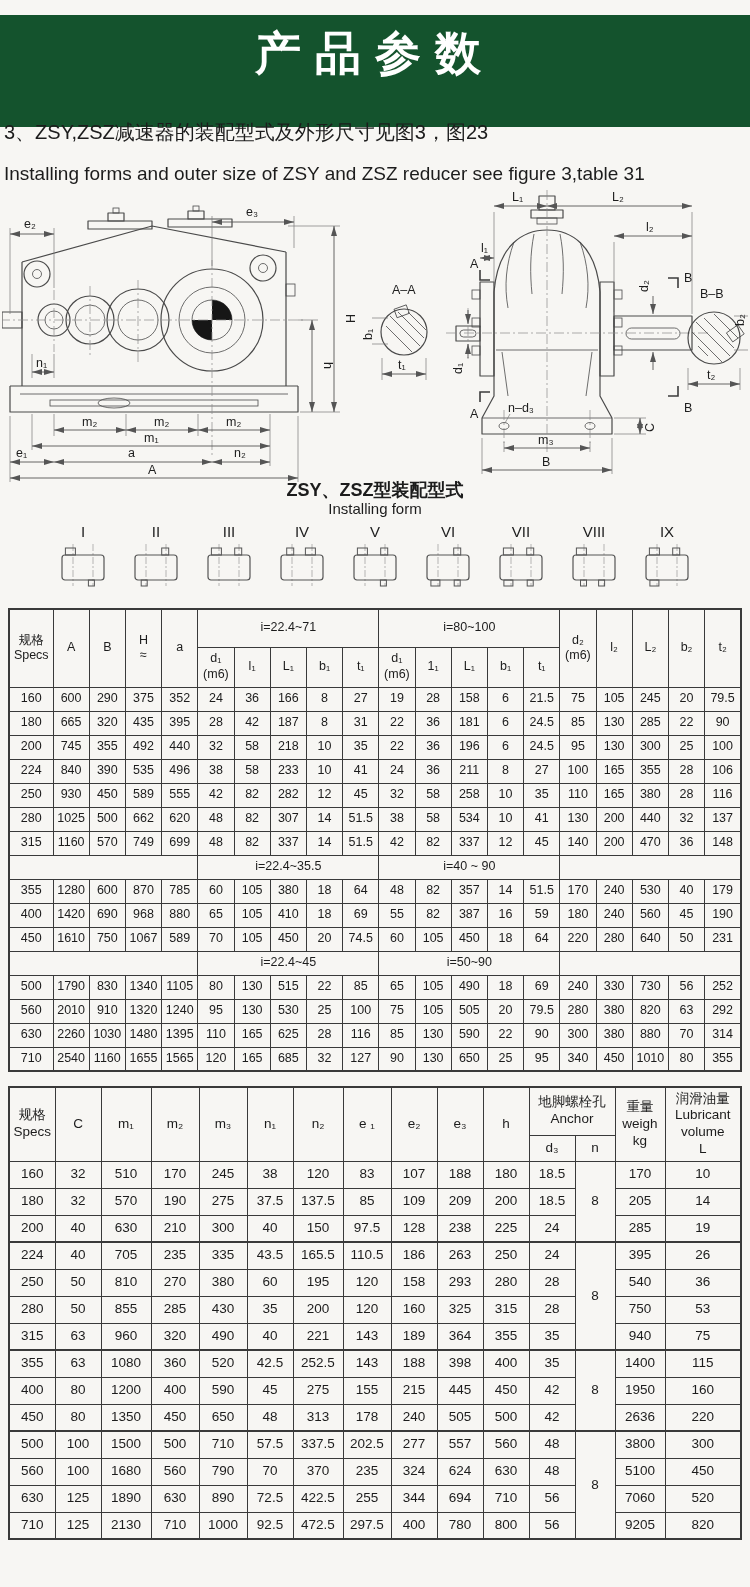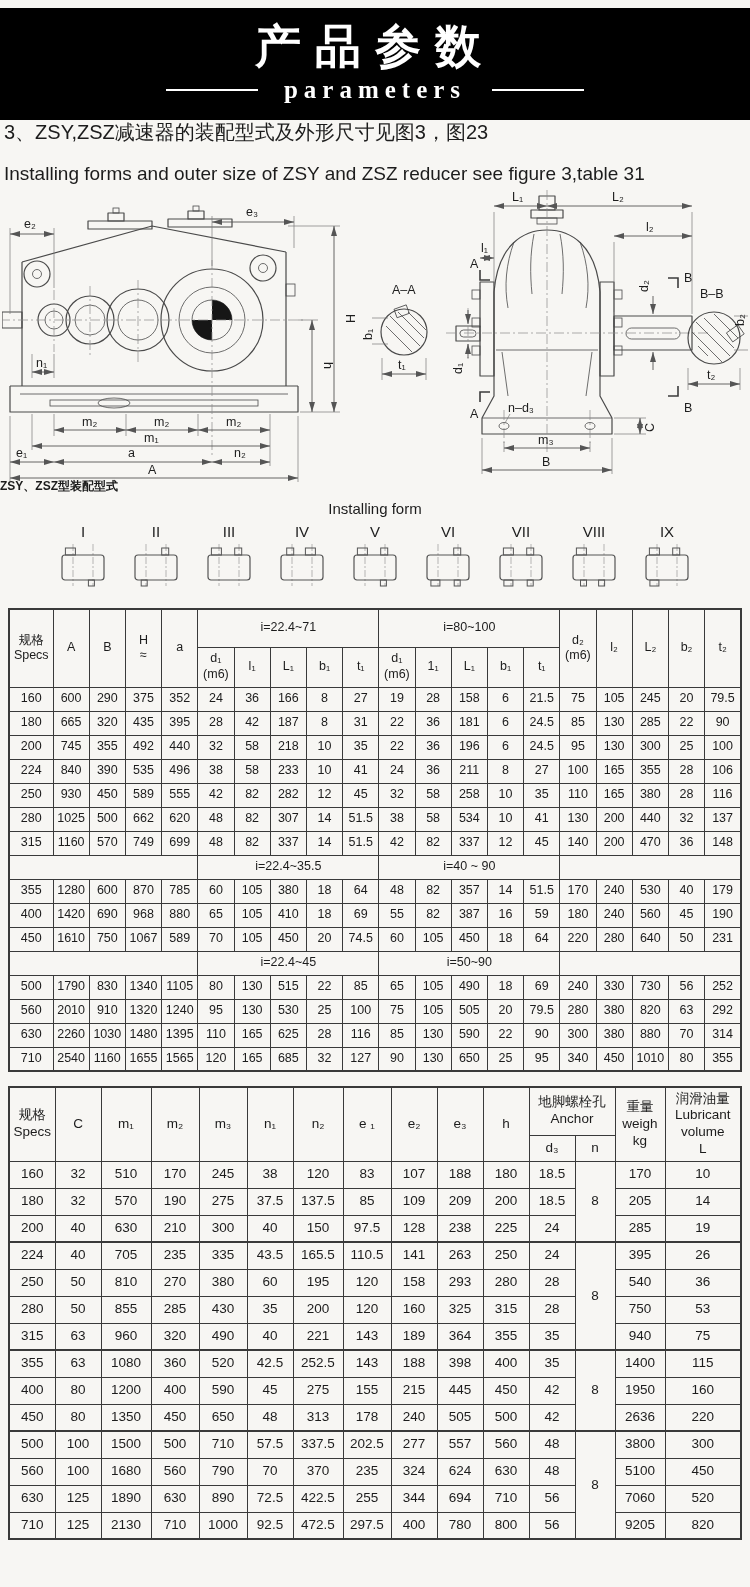--- a/index.html
+++ b/index.html
@@ -2,21 +2,21 @@
 <html><head>
 <meta charset="utf-8">
 <style>
   html,body{margin:0;padding:0;}
   body{
     width:750px;height:1587px;position:relative;overflow:hidden;
     background:#f7f6f3;color:#1c1c1c;
     font-family:"Liberation Sans","DejaVu Sans",sans-serif;
   }
   
-  .banner{position:absolute;top:8px;left:0;width:750px;height:112px;background:#000000;text-align:center;}
+  .banner{position:absolute;top:15px;left:0;width:750px;height:112px;background:#14532d;text-align:center;}
   .banner-title{font-size:46px;line-height:52px;color:#ffffff;font-weight:bold;letter-spacing:14px;padding-top:12px;}
   .banner-sub-row{display:flex;align-items:center;justify-content:center;gap:26px;margin-top:4px;}
   .banner-rule{width:92px;height:2px;background:#ffffff;}
   .banner-sub{color:#ffffff;font-family:"Liberation Serif","DejaVu Serif",serif;font-weight:bold;font-size:25px;letter-spacing:6px;}
   
   .intro{position:absolute;top:119px;left:4px;width:744px;}
   .intro-zh{font-size:20px;font-weight:normal;line-height:26px;}
   .intro-en{font-size:19px;font-weight:normal;line-height:25px;margin-top:16px;}
   
   .figure{position:absolute;top:190px;left:0;width:750px;height:300px;}
@@ -26,21 +26,21 @@
   .blk{fill:#161616;stroke:none;}
   .ext{stroke:#7a7a7a;stroke-width:0.7;fill:none;}
   .cl{stroke:#8a8a8a;stroke-width:0.7;fill:none;stroke-dasharray:10 3 2 3;}
   .dl{stroke:#555;stroke-width:0.9;fill:none;}
   .draw-left .dl{marker-start:url(#arL);marker-end:url(#arL);}
   .draw-right .dl{marker-start:url(#arR);marker-end:url(#arR);}
   .ar{stroke:#555;stroke-width:0.9;fill:none;}
   .draw-right .ar{marker-end:url(#arR);}
   .hat{stroke:#4a4a4a;stroke-width:0.8;}
   .secmark{stroke:#3c3c3c;stroke-width:1.6;fill:none;}
-  .fig-cap-zh{position:absolute;top:478px;left:0;width:750px;text-align:left;font-size:12px;font-weight:bold;}
+  .fig-cap-zh{position:absolute;top:478px;left:0;width:750px;text-align:center;font-size:18px;font-weight:bold;}
   .fig-cap-en{position:absolute;top:500px;left:0;width:750px;text-align:center;font-size:15px;}
   
   .forms-row{position:absolute;top:522px;left:0;width:750px;display:flex;justify-content:center;gap:21px;}
   .form-cell{width:52px;text-align:center;}
   .form-label{font-size:15px;height:20px;line-height:20px;}
   
   table{border-collapse:collapse;table-layout:fixed;}
   #table1{position:absolute;top:608px;left:8px;width:734px;border:2px solid #3a3a3a;font-size:12.5px;}
   #table2{position:absolute;top:1086px;left:8px;width:734px;border:2px solid #3a3a3a;font-size:13.5px;}
   #table1 th,#table1 td,#table2 th,#table2 td{
@@ -53,25 +53,20 @@
   #table2 thead tr:nth-child(1){height:48px;}
   #table2 thead tr:nth-child(2){height:26px;}
   #table2 tbody tr{height:27px;}
   #table2 tbody tr.group-start td{border-top:2px solid #3a3a3a;}
 </style>
 </head>
 <body>
 
 <div class="banner">
   <div class="banner-title">产品参数</div>
-  <div class="banner-sub-row">
-    <div class="banner-rule"></div>
-    <div class="banner-sub">parameters</div>
-    <div class="banner-rule"></div>
-  </div>
 </div>
 
 <div class="intro">
   <div class="intro-zh">3、ZSY,ZSZ减速器的装配型式及外形尺寸见图3，图23</div>
   <div class="intro-en">Installing forms and outer size of ZSY and ZSZ reducer see figure 3,table 31</div>
 </div>
 
 <div class="figure">
 
   <svg class="draw-left" width="358" height="292" viewBox="0 0 358 292" style="position:absolute;left:2px;top:0;">
@@ -784,21 +779,21 @@
       </tr>
       <tr class="group-start">
         <td>224</td>
         <td>40</td>
         <td>705</td>
         <td>235</td>
         <td>335</td>
         <td>43.5</td>
         <td>165.5</td>
         <td>110.5</td>
-        <td>141</td>
+        <td>186</td>
         <td>263</td>
         <td>250</td>
         <td>24</td>
         <td rowspan="4">8</td>
         <td>395</td>
         <td>26</td>
       </tr>
       <tr>
         <td>250</td>
         <td>50</td>

